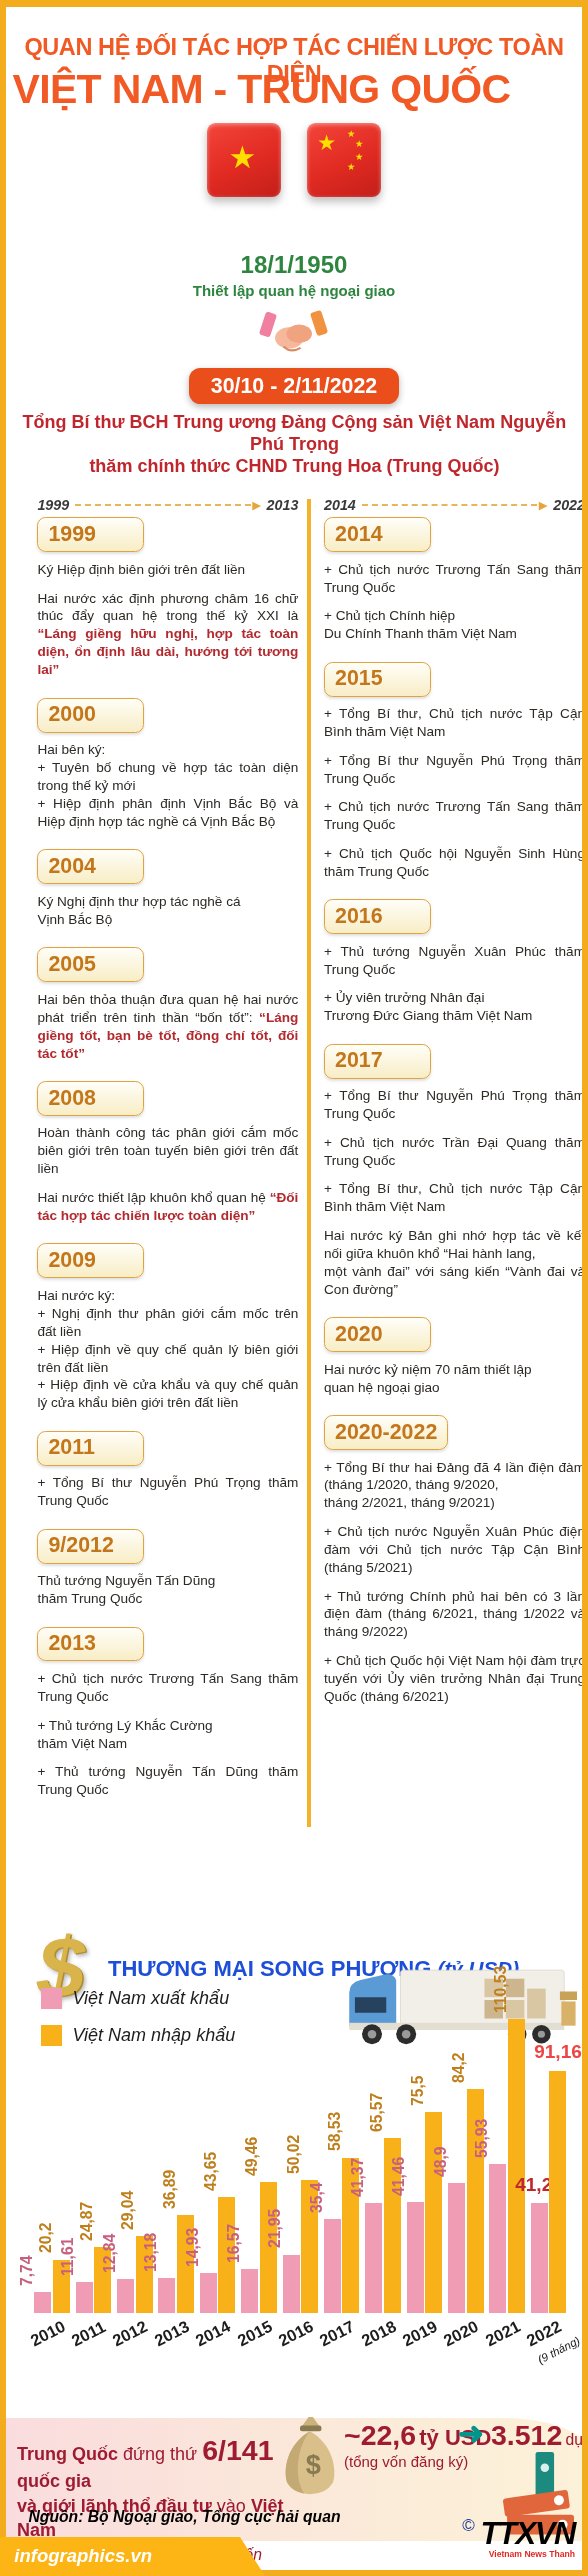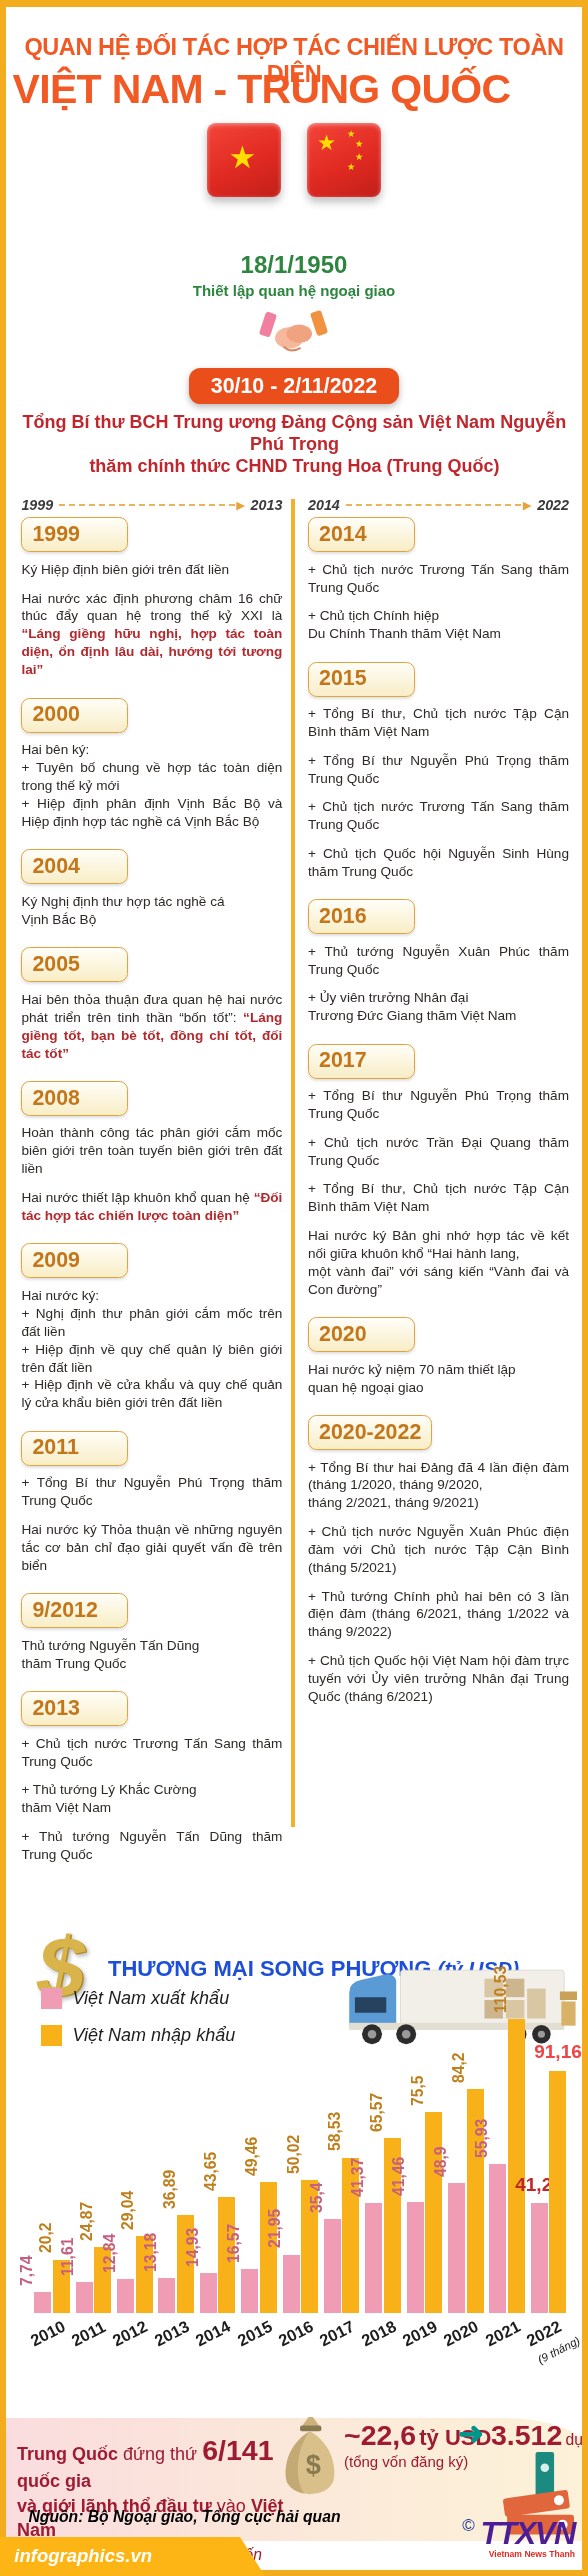--- a/index.html
+++ b/index.html
@@ -32,21 +32,21 @@
   .date-cap{position:absolute;left:0;top:282px;width:588px;text-align:center;
             font-size:15px;font-weight:bold;color:#2E8540;}
   .handshake{position:absolute;left:258px;top:305px;}
   .visit-badge{position:absolute;left:0;top:368px;width:588px;text-align:center;text-decoration:underline;}
   .visit-badge span{display:inline-block;background:#E94E1B;color:#fff;font-size:21.4px;font-weight:bold;
                     padding:5.7px 21.4px;border-radius:11.4px;box-shadow:0 2.9px 7.1px rgba(0,0,0,.28);}
   .visit-text{position:absolute;left:21.4px;top:412px;width:546px;text-align:center;white-space:pre-line;
               font-size:18px;font-weight:bold;color:#C0272D;line-height:1.22;}
 
   
-  .tl-wrap{position:absolute;left:0;top:496px;width:480px;height:1337px;}
+  .tl-wrap{position:absolute;left:16px;top:496px;width:480px;height:1337px;}
   .tl-divider{position:absolute;left:291px;top:2.9px;width:3.6px;height:1328px;background:#F3B229;}
   .range{position:absolute;top:0;height:17px;display:flex;align-items:center;gap:5.7px;}
   .range-left{left:21.4px;width:261px;}
   .range-right{left:308px;width:261px;}
   .range .yr{font-size:14.3px;font-style:italic;font-weight:bold;color:#3a3a3a;}
   .range .dash{flex:1;border-top:2.1px dashed #E8B559;height:0;position:relative;}
   .range .arrow{color:#E8A33D;font-size:11.4px;margin-left:-4.3px;}
   .tl-col{position:absolute;top:21.4px;width:261px;}
   .tl-col-left{left:21.4px;}
   .tl-col-right{left:308px;}
@@ -98,21 +98,21 @@
   .projects .num{font-size:28.5px;font-weight:bold;}
   .projects .unit{font-size:15.7px;}
   .folders{position:absolute;left:494px;top:2452px;z-index:5;}
   .source{position:absolute;left:28.5px;top:2508px;font-size:15.7px;font-style:italic;font-weight:bold;color:#000000;z-index:6;}
   .footer-ribbon{position:absolute;left:0;top:2537px;width:265px;height:39px;background:#FDB515;z-index:31;
                  clip-path:polygon(0 0,240px 0,265px 39px,0 39px);}
   .footer-ribbon span{display:block;margin-left:14.3px;line-height:37px;color:#fff;
                       font-size:18.5px;font-weight:bold;font-style:italic;}
   .ttxvn{position:absolute;right:13px;top:2516px;z-index:31;text-align:right;}
   .ttxvn .cp{font-size:17px;color:#1E3C9B;vertical-align:13px;margin-right:5.7px;}
-  .ttxvn .lg{font-size:31px;font-weight:bold;font-style:italic;color:#4c1d95;letter-spacing:-1.4px;}
+  .ttxvn .lg{font-size:31px;font-weight:bold;font-style:italic;color:#000000;letter-spacing:-1.4px;}
   .ttxvn .sub{display:block;font-size:8.6px;font-weight:bold;color:#E02A22;margin-top:-2.9px;}
 </style>
 </head>
 <body>
 
 <div class="frame-top"></div>
 <div class="frame-left"></div>
 <div class="frame-right"></div>
 <div class="frame-bottom"></div>
 
@@ -171,21 +171,21 @@
 + Tuyên bố chung về hợp tác toàn diện trong thế kỷ mới
 + Hiệp định phân định Vịnh Bắc Bộ và Hiệp định hợp tác nghề cá Vịnh Bắc Bộ</span></p></div>
       <div class="tl-entry"><div class="year-badge">2004</div><p class="para"><span>Ký Nghị định thư hợp tác nghề cá
 Vịnh Bắc Bộ</span></p></div>
       <div class="tl-entry"><div class="year-badge">2005</div><p class="para"><span>Hai bên thỏa thuận đưa quan hệ hai nước phát triển trên tinh thần “bốn tốt”: </span><span class="red">“Láng giềng tốt, bạn bè tốt, đồng chí tốt, đối tác tốt”</span></p></div>
       <div class="tl-entry"><div class="year-badge">2008</div><p class="para"><span>Hoàn thành công tác phân giới cắm mốc biên giới trên toàn tuyến biên giới trên đất liền</span></p><p class="para"><span>Hai nước thiết lập khuôn khổ quan hệ </span><span class="red">“Đối tác hợp tác chiến lược toàn diện”</span></p></div>
       <div class="tl-entry"><div class="year-badge">2009</div><p class="para"><span>Hai nước ký:
 + Nghị định thư phân giới cắm mốc trên đất liền
 + Hiệp định về quy chế quản lý biên giới trên đất liền
 + Hiệp định về cửa khẩu và quy chế quản lý cửa khẩu biên giới trên đất liền</span></p></div>
-      <div class="tl-entry"><div class="year-badge">2011</div><p class="para"><span>+ Tổng Bí thư Nguyễn Phú Trọng thăm Trung Quốc</span></p><p class="para"><span>Hai nước ký Thỏa thuận về những nguyên tắc cơ bản chỉ đạo giải quyết vấn đề trên biển</span></p></div>
+      <div class="tl-entry"><div class="year-badge">2011</div><p class="para"><span>+ Tổng Bí thư Nguyễn Phú Trọng thăm Trung Quốc</span></p></div>
       <div class="tl-entry"><div class="year-badge">9/2012</div><p class="para"><span>Thủ tướng Nguyễn Tấn Dũng
 thăm Trung Quốc</span></p></div>
       <div class="tl-entry"><div class="year-badge">2013</div><p class="para"><span>+ Chủ tịch nước Trương Tấn Sang thăm Trung Quốc</span></p><p class="para"><span>+ Thủ tướng Lý Khắc Cường
 thăm Việt Nam</span></p><p class="para"><span>+ Thủ tướng Nguyễn Tấn Dũng thăm Trung Quốc</span></p></div>
     </div>
   <div class="tl-col tl-col-right" id="col-right">
       <div class="tl-entry"><div class="year-badge">2014</div><p class="para"><span>+ Chủ tịch nước Trương Tấn Sang thăm Trung Quốc</span></p><p class="para"><span>+ Chủ tịch Chính hiệp
 Du Chính Thanh thăm Việt Nam</span></p></div>
       <div class="tl-entry"><div class="year-badge">2015</div><p class="para"><span>+ Tổng Bí thư, Chủ tịch nước Tập Cận Bình thăm Việt Nam</span></p><p class="para"><span>+ Tổng Bí thư Nguyễn Phú Trọng thăm Trung Quốc</span></p><p class="para"><span>+ Chủ tịch nước Trương Tấn Sang thăm Trung Quốc</span></p><p class="para"><span>+ Chủ tịch Quốc hội Nguyễn Sinh Hùng thăm Trung Quốc</span></p></div>
       <div class="tl-entry"><div class="year-badge">2016</div><p class="para"><span>+ Thủ tướng Nguyễn Xuân Phúc thăm Trung Quốc</span></p><p class="para"><span>+ Ủy viên trưởng Nhân đại

